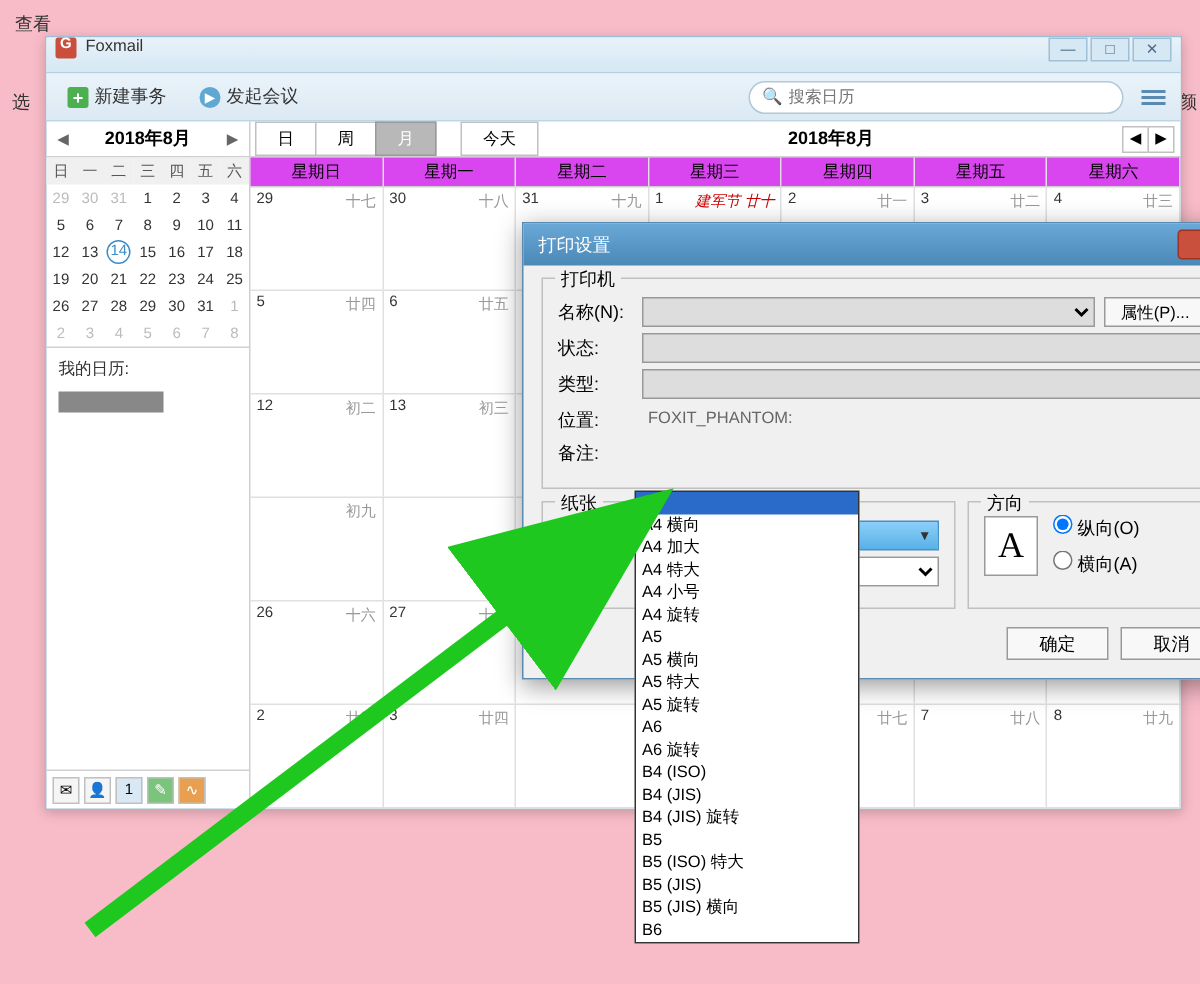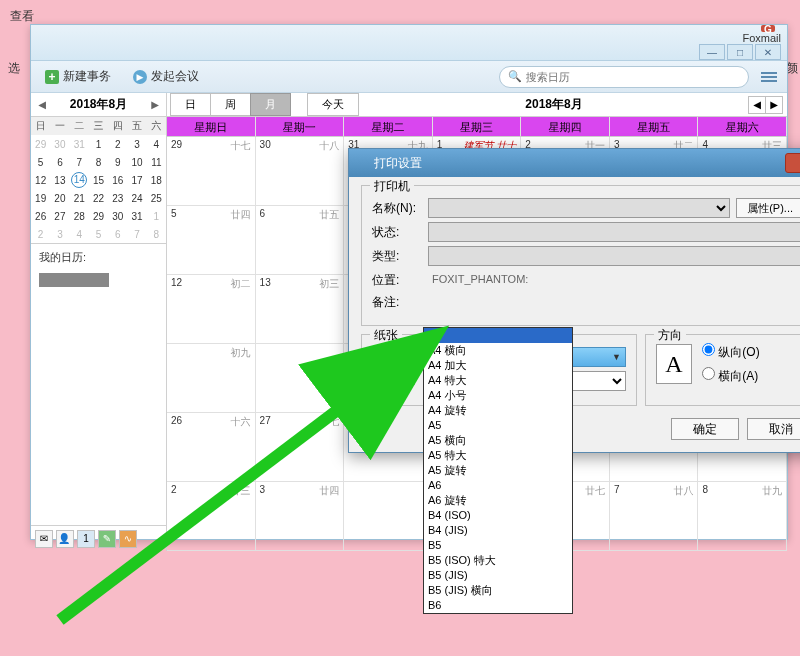--- a/index.html
+++ b/index.html
@@ -2,21 +2,21 @@
 <html><head>
 <meta charset="utf-8">
 <style>
 * { margin: 0; padding: 0; box-sizing: border-box; font-family: "Microsoft YaHei", sans-serif; }
 body { background: #f8bcc8; width: 800px; height: 656px; overflow: hidden; position: relative; }
 .bg-text { position: absolute; top: 8px; left: 10px; font-size: 12px; color: #333; }
 .bg-side { position: absolute; top: 60px; left: 8px; font-size: 12px; color: #333; }
 .bg-right { position: absolute; top: 60px; right: 2px; font-size: 12px; color: #333; }
 
 .window { position: absolute; left: 30px; top: 24px; width: 758px; height: 516px; background: #fff; border: 1px solid #9bbfd6; box-shadow: 0 2px 8px rgba(0,0,0,0.2); }
-.titlebar { height: 36px; background: linear-gradient(#e8f2f9, #d5e8f4); display: flex; align-items: flex-end; padding: 0 6px; border-bottom: 1px solid #b5d0e2; flex-direction: column; }
+.titlebar { height: 24px; background: linear-gradient(#e8f2f9, #d5e8f4); display: flex; align-items: flex-start; padding: 0 6px; border-bottom: 1px solid #b5d0e2; }
 .titlebar .app-icon { width: 14px; height: 14px; background: #c94e3c; border-radius: 2px; margin-right: 6px; position: relative; }
 .titlebar .app-icon::after { content: 'G'; color: #fff; font-size: 10px; position: absolute; left: 3px; top: -1px; font-weight: bold; }
 .titlebar .title-text { font-size: 11px; color: #333; flex: 1; }
 .titlebar .win-controls { display: flex; gap: 2px; }
 .titlebar .win-btn { width: 26px; height: 16px; background: #d5e8f4; border: 1px solid #a0c0d8; display: flex; align-items: center; justify-content: center; font-size: 10px; color: #4a6a8a; }
 
 .toolbar { height: 32px; background: linear-gradient(#eaf3fa, #dce9f3); display: flex; align-items: center; padding: 0 8px; border-bottom: 1px solid #c0d5e4; gap: 10px; }
 .tb-btn { display: flex; align-items: center; gap: 4px; font-size: 12px; color: #333; padding: 3px 6px; cursor: pointer; }
 .tb-icon-plus { width: 14px; height: 14px; background: #4caf50; border-radius: 2px; color: #fff; display: flex; align-items: center; justify-content: center; font-size: 12px; font-weight: bold; }
 .tb-icon-meet { width: 14px; height: 14px; background: #5fa8d3; border-radius: 50%; color: #fff; display: flex; align-items: center; justify-content: center; font-size: 9px; }
@@ -58,21 +58,21 @@
 .cal-body { flex: 1; display: flex; flex-direction: column; }
 .cal-row { flex: 1; display: flex; border-bottom: 1px solid #e0e0e0; }
 .cal-cell { flex: 1; border-right: 1px solid #e0e0e0; padding: 2px 4px; font-size: 10px; color: #666; position: relative; }
 .cal-cell .dn { color: #333; }
 .cal-cell .ln { float: right; color: #999; }
 .cal-cell .ev { color: #c00; font-style: italic; }
 
 
 .dialog { position: absolute; left: 348px; top: 148px; width: 480px; border: 1px solid #5a8ab0; background: #f0f0f0; box-shadow: 0 4px 16px rgba(0,0,0,0.4); }
 .dlg-title { height: 28px; background: linear-gradient(#6aa8d8, #4a88b8); display: flex; align-items: center; padding: 0 4px 0 10px; color: #fff; font-size: 12px; }
-.dlg-title .dlg-t { flex: 1; margin-left: 15px; }
+.dlg-title .dlg-t { flex: 1; }
 .dlg-close { width: 38px; height: 20px; background: #c8503c; border-radius: 3px; color: #fff; display: flex; align-items: center; justify-content: center; font-size: 12px; border: 1px solid #a03020; }
 .dlg-body { padding: 8px 12px 12px; font-size: 12px; }
 .fieldset { border: 1px solid #c0c0c0; padding: 8px 10px 10px; margin-bottom: 8px; position: relative; }
 .fieldset .legend { position: absolute; top: -8px; left: 8px; background: #f0f0f0; padding: 0 4px; font-size: 12px; }
 .fld-row { display: flex; align-items: center; gap: 6px; margin: 4px 0; }
 .fld-row label { width: 50px; font-size: 12px; }
 .fld-row select, .fld-row .ro { flex: 1; height: 20px; border: 1px solid #999; background: #fff; font-size: 11px; padding: 0 4px; }
 .fld-row .ro { background: #ddd; color: #666; line-height: 18px; }
 .fld-row .btn { height: 20px; padding: 0 10px; border: 1px solid #999; background: #f8f8f8; font-size: 11px; }
 .paper-row { display: flex; gap: 8px; }
@@ -373,20 +373,21 @@
     <div class="dd-item ">A4 小号</div>
     <div class="dd-item ">A4 旋转</div>
     <div class="dd-item ">A5</div>
     <div class="dd-item ">A5 横向</div>
     <div class="dd-item ">A5 特大</div>
     <div class="dd-item ">A5 旋转</div>
     <div class="dd-item ">A6</div>
     <div class="dd-item ">A6 旋转</div>
     <div class="dd-item ">B4 (ISO)</div>
     <div class="dd-item ">B4 (JIS)</div>
+    <div class="dd-item ">B4 (JIS) 旋转</div>
     <div class="dd-item ">B5</div>
     <div class="dd-item ">B5 (ISO) 特大</div>
     <div class="dd-item ">B5 (JIS)</div>
     <div class="dd-item ">B5 (JIS) 横向</div>
     <div class="dd-item ">B6</div>
   </div>
 
 <svg class="arrow-svg">
   <defs>
       <marker id="ah" markerWidth="14" markerHeight="14" refX="10" refY="5" orient="auto">

